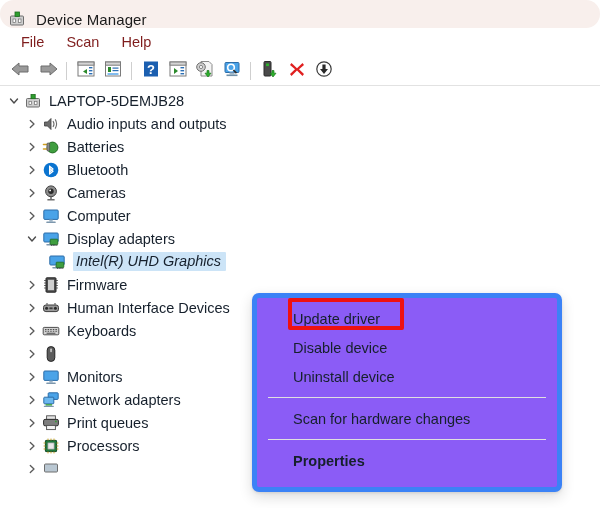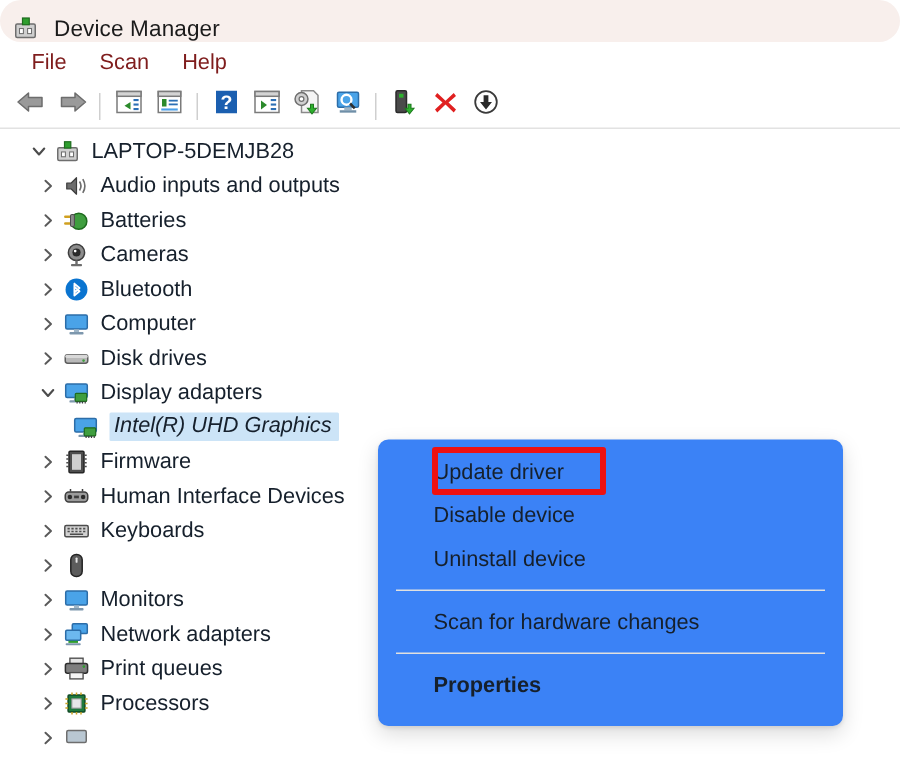--- a/index.html
+++ b/index.html
@@ -92,31 +92,31 @@
     flex:0 0 auto;
     margin-right:7px;
     position:relative;
   }
   .row-label{padding-right:4px;}
   .row.sel .row-label{
     background:#cce4f7;
     padding:1px 5px 2px 3px;
     border-radius:1px;
   }
-  .depth0{padding-left:16px;}
+  .depth0{padding-left:4px;}
   .depth1{padding-left:22px;}
   .depth2{padding-left:48px;font-style:italic;}
 
   
   .ctxmenu{
     position:absolute;
     left:252px;top:293px;
     width:310px;
-    background:#3b82f6;
-    border:1px solid #3b82f6;
+    background:#8b5cf6;
+    border:5px solid #3b82f6;
     border-radius:7px;
     box-shadow:0 5px 14px rgba(0,0,0,.14), 0 1px 3px rgba(0,0,0,.10);
     padding:6px 0 7px 0;
     box-sizing:border-box;
     z-index:20;
   }
   .ctx-item{
     height:29px;
     display:flex;align-items:center;
     padding-left:36px;
@@ -340,76 +340,61 @@
   </div>
 
   <div class="row depth1">
     <span class="chev">
       <svg width="10" height="10" viewBox="0 0 10 10">
           <path d="M3.3 1.5 L7 5 L3.3 8.5" fill="none" stroke="#5a5a5a" stroke-width="1.3" stroke-linecap="round" stroke-linejoin="round"></path>
         </svg>
     </span>
     <span class="ico">
       <svg width="18" height="18" viewBox="0 0 18 18">
+        <circle cx="9" cy="9" r="7.3" fill="#0a74d0"></circle>
+        <path d="M7.6 5.2 L11 8 L7.6 11 M7.6 13 L11 10.2 L7.6 7.2 M7.6 5.2 V13" fill="none" stroke="#ffffff" stroke-width="1.25" stroke-linejoin="round" stroke-linecap="round"></path>
+      </svg>
+    </span>
+    <span class="row-label">Bluetooth</span>
+  </div>
+
+  <div class="row depth1">
+    <span class="chev">
+      <svg width="10" height="10" viewBox="0 0 10 10">
+          <path d="M3.3 1.5 L7 5 L3.3 8.5" fill="none" stroke="#5a5a5a" stroke-width="1.3" stroke-linecap="round" stroke-linejoin="round"></path>
+        </svg>
+    </span>
+    <span class="ico">
+      <svg width="18" height="18" viewBox="0 0 18 18">
         <circle cx="9" cy="7.3" r="5.4" fill="#8d8d8d" stroke="#3d3d3d" stroke-width="1"></circle>
         <circle cx="9" cy="7.3" r="2.7" fill="#2a2a2a"></circle>
         <circle cx="8.1" cy="6.4" r="0.9" fill="#ffffff"></circle>
         <rect x="8.2" y="12.6" width="1.6" height="2.6" fill="#6d6d6d"></rect>
         <rect x="5.3" y="15" width="7.4" height="1.5" rx=".6" fill="#6d6d6d"></rect>
       </svg>
     </span>
     <span class="row-label">Cameras</span>
   </div>
 
   <div class="row depth1">
     <span class="chev">
       <svg width="10" height="10" viewBox="0 0 10 10">
           <path d="M3.3 1.5 L7 5 L3.3 8.5" fill="none" stroke="#5a5a5a" stroke-width="1.3" stroke-linecap="round" stroke-linejoin="round"></path>
         </svg>
     </span>
     <span class="ico">
       <svg width="18" height="18" viewBox="0 0 18 18">
-        <circle cx="9" cy="9" r="7.3" fill="#0a74d0"></circle>
-        <path d="M7.6 5.2 L11 8 L7.6 11 M7.6 13 L11 10.2 L7.6 7.2 M7.6 5.2 V13" fill="none" stroke="#ffffff" stroke-width="1.25" stroke-linejoin="round" stroke-linecap="round"></path>
-      </svg>
-    </span>
-    <span class="row-label">Bluetooth</span>
-  </div>
-
-  <div class="row depth1">
-    <span class="chev">
-      <svg width="10" height="10" viewBox="0 0 10 10">
-          <path d="M3.3 1.5 L7 5 L3.3 8.5" fill="none" stroke="#5a5a5a" stroke-width="1.3" stroke-linecap="round" stroke-linejoin="round"></path>
-        </svg>
-    </span>
-    <span class="ico">
-      <svg width="18" height="18" viewBox="0 0 18 18">
         <rect x="1.8" y="3" width="14.4" height="9.4" rx="1" fill="#4aa3e8" stroke="#2c6da8" stroke-width="1"></rect>
         <rect x="7.3" y="12.6" width="3.4" height="2" fill="#9fb6c8"></rect>
         <rect x="4.3" y="14.4" width="9.4" height="1.6" rx=".6" fill="#7d97ad"></rect>
       </svg>
     </span>
     <span class="row-label">Computer</span>
   </div>
 
-  <div class="row depth1">
-    <span class="chev">
-      <svg width="10" height="10" viewBox="0 0 10 10">
-          <path d="M3.3 1.5 L7 5 L3.3 8.5" fill="none" stroke="#5a5a5a" stroke-width="1.3" stroke-linecap="round" stroke-linejoin="round"></path>
-        </svg>
-    </span>
-    <span class="ico">
-      <svg width="18" height="18" viewBox="0 0 18 18">
-        <rect x="1.5" y="6.5" width="15" height="5.6" rx="1.6" fill="#b9b9b9" stroke="#5d5d5d" stroke-width="1"></rect>
-        <rect x="1.5" y="6.5" width="15" height="2.2" rx="1.2" fill="#d8d8d8"></rect>
-        <circle cx="13.7" cy="10.4" r=".85" fill="#3f9e3f"></circle>
-      </svg>
-    </span>
-    <span class="row-label">Disk drives</span>
-  </div>
 
   <div class="row depth1">
     <span class="chev">
       <svg width="10" height="10" viewBox="0 0 10 10">
           <path d="M1.5 3 L5 7 L8.5 3" fill="none" stroke="#4c4c4c" stroke-width="1.4" stroke-linecap="round" stroke-linejoin="round"></path>
         </svg>
     </span>
     <span class="ico">
       <svg width="18" height="18" viewBox="0 0 18 18">
         <rect x="1.8" y="3" width="14.4" height="9" rx="1" fill="#4aa3e8" stroke="#2c6da8" stroke-width="1"></rect>

